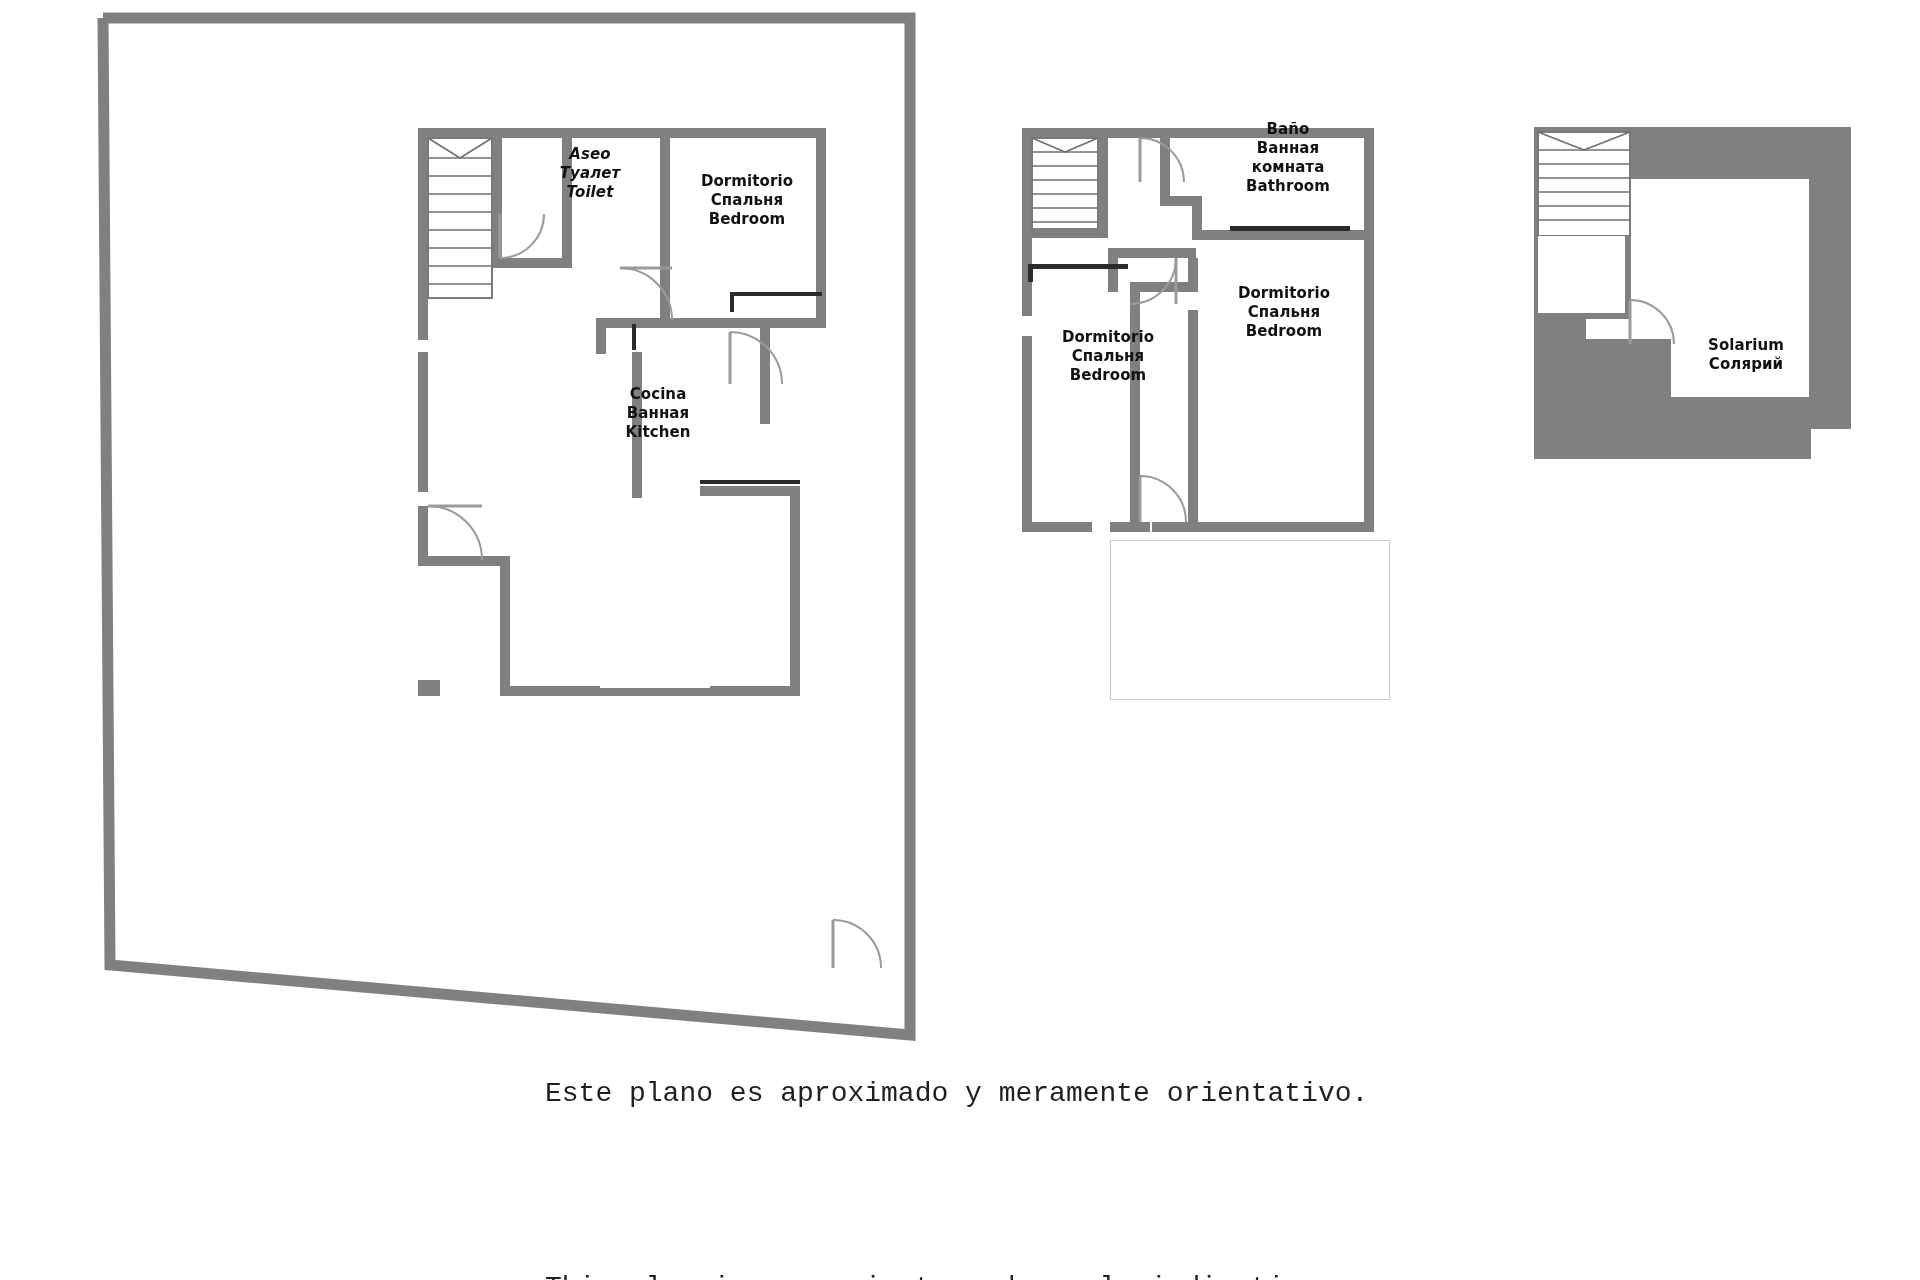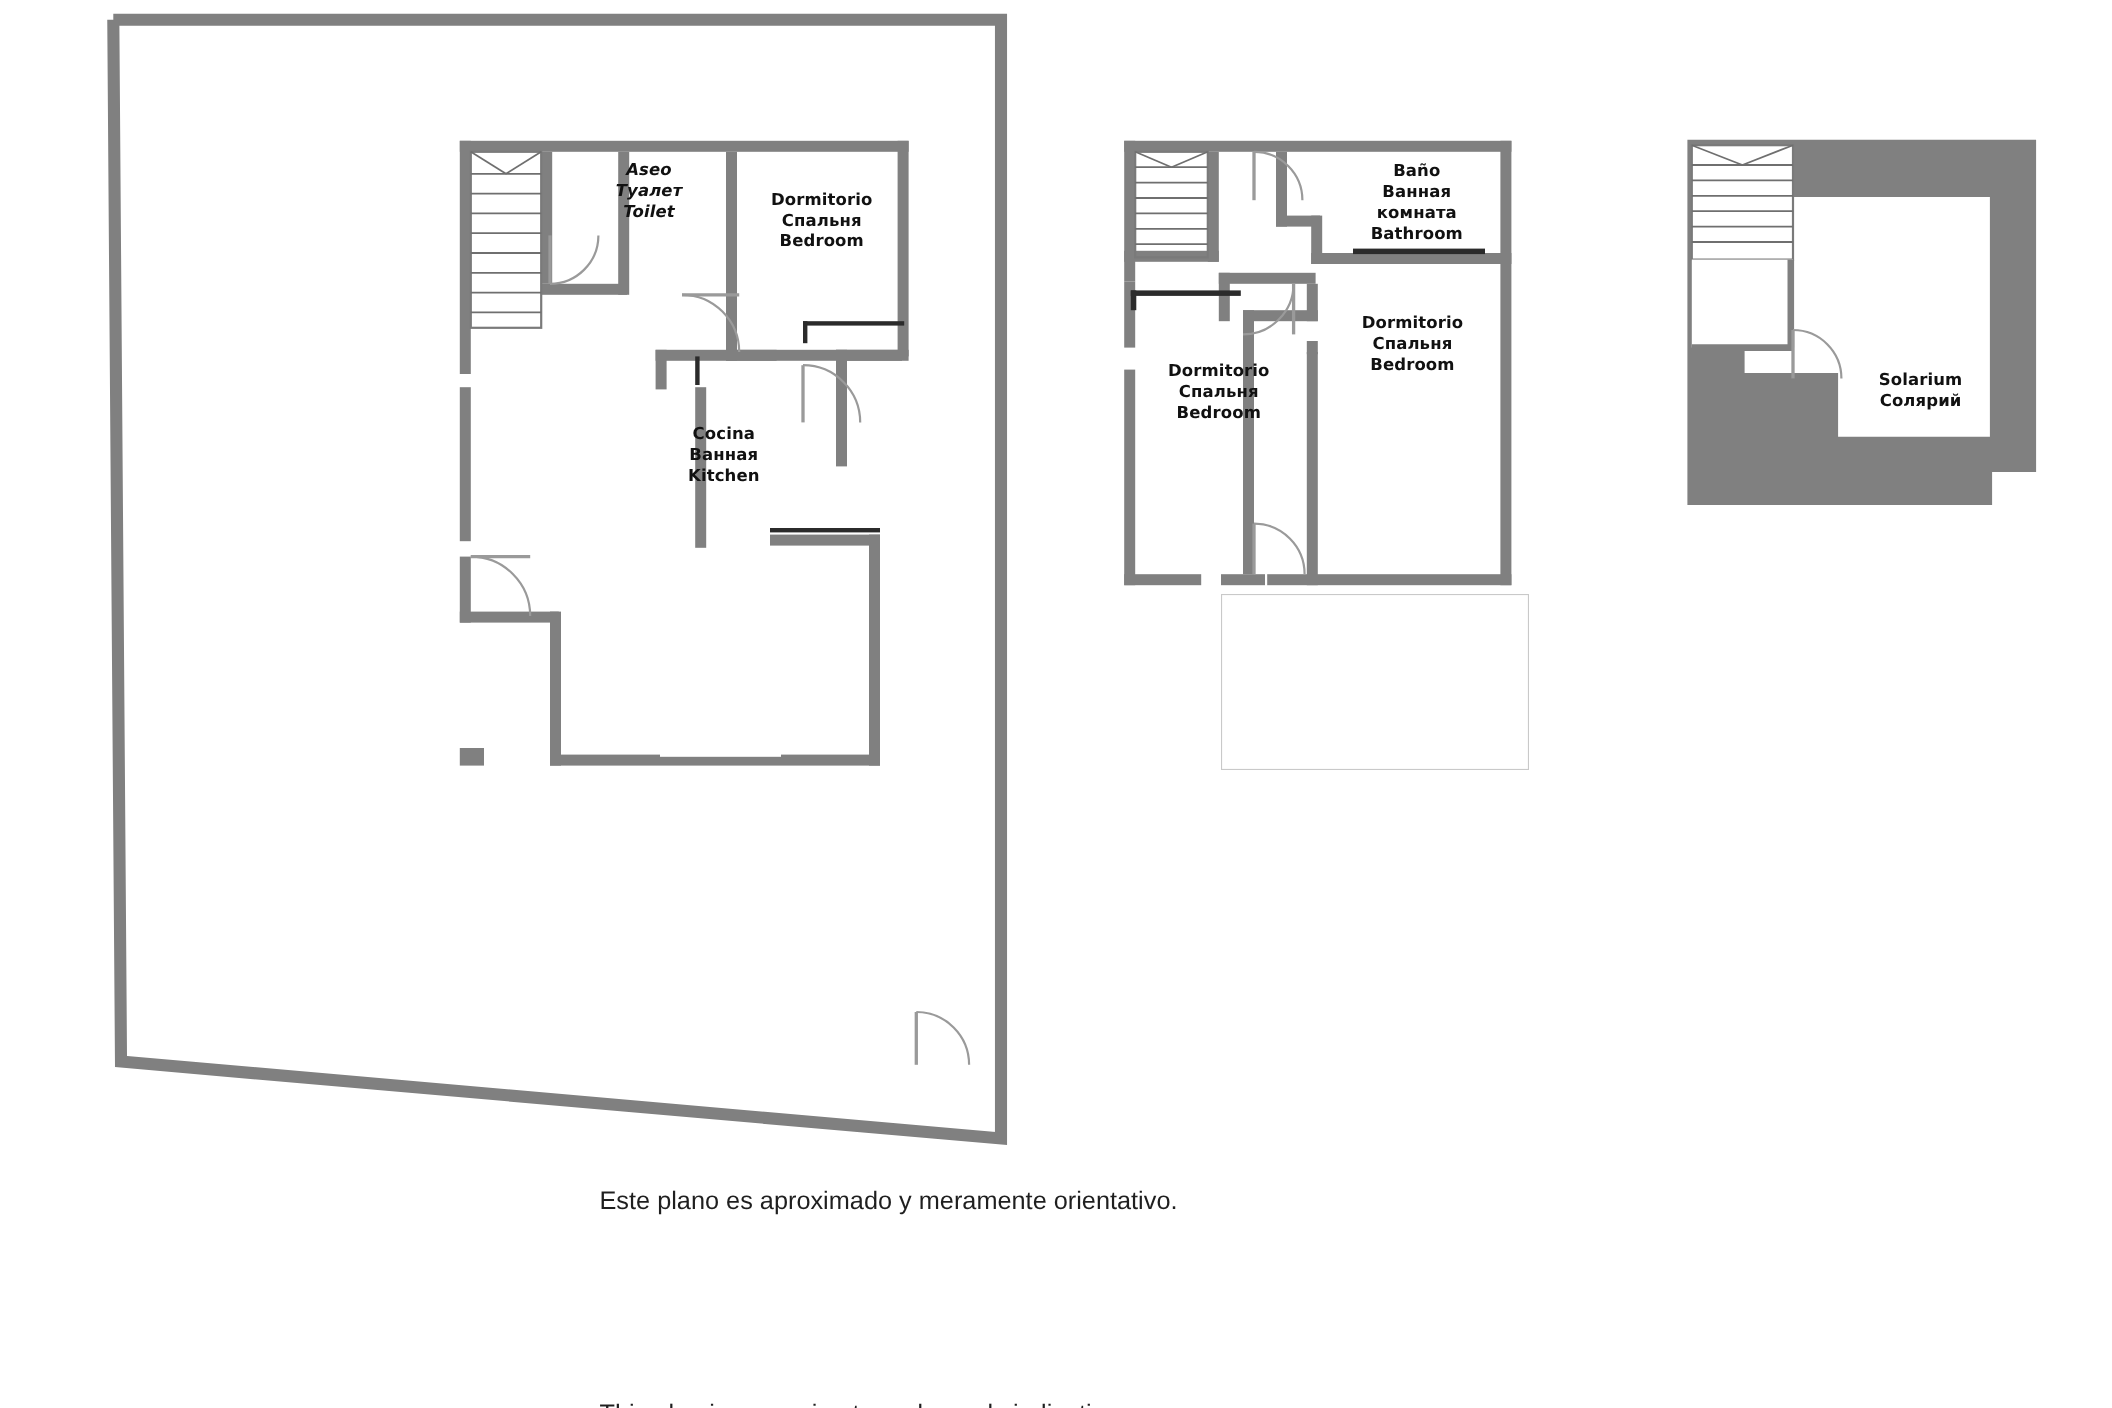--- a/index.html
+++ b/index.html
@@ -43,22 +43,22 @@
     font-weight: bold;
     font-size: 15px;
     line-height: 19px;
     color: #111111;
     text-align: center;
     white-space: pre-line;
     letter-spacing: 0.1px;
   }
   .note {
     position: absolute;
-    font-family: Liberation Sans, sans-serif;
-    font-size: 23px;
+    font-family: Liberation Mono, monospace;
+    font-size: 28px;
     color: #1f1f1f;
     white-space: nowrap;
   }
   svg.overlay {
     position: absolute;
     left: 0;
     top: 0;
     overflow: visible;
   }
   .door-arc {
@@ -210,21 +210,21 @@
       <path class="door-arc" d="M 160 138 A 44 44 0 0 1 204 182"></path>
       <line class="door-leaf" x1="160" y1="138" x2="160" y2="182"></line>
 
       <path class="door-arc" d="M 196 258 A 46 46 0 0 1 150 304"></path>
       <line class="door-leaf" x1="196" y1="258" x2="196" y2="304"></line>
 
       <path class="door-arc" d="M 160 476 A 46 46 0 0 1 206 522"></path>
       <line class="door-leaf" x1="160" y1="476" x2="160" y2="522"></line>
     </svg>
 
-    <div class="label" style="left:228px; top:120px; width:160px;margin-top:26px;">Baño
+    <div class="label" style="left:228px; top:120px; width:160px;">Baño
 Ванная
 комната
 Bathroom</div>
     <div class="label" style="left:224px; top:284px; width:160px;">Dormitorio
 Спальня
 Bedroom</div>
     <div class="label" style="left:48px; top:328px; width:160px;">Dormitorio
 Спальня
 Bedroom</div>
   </div>

